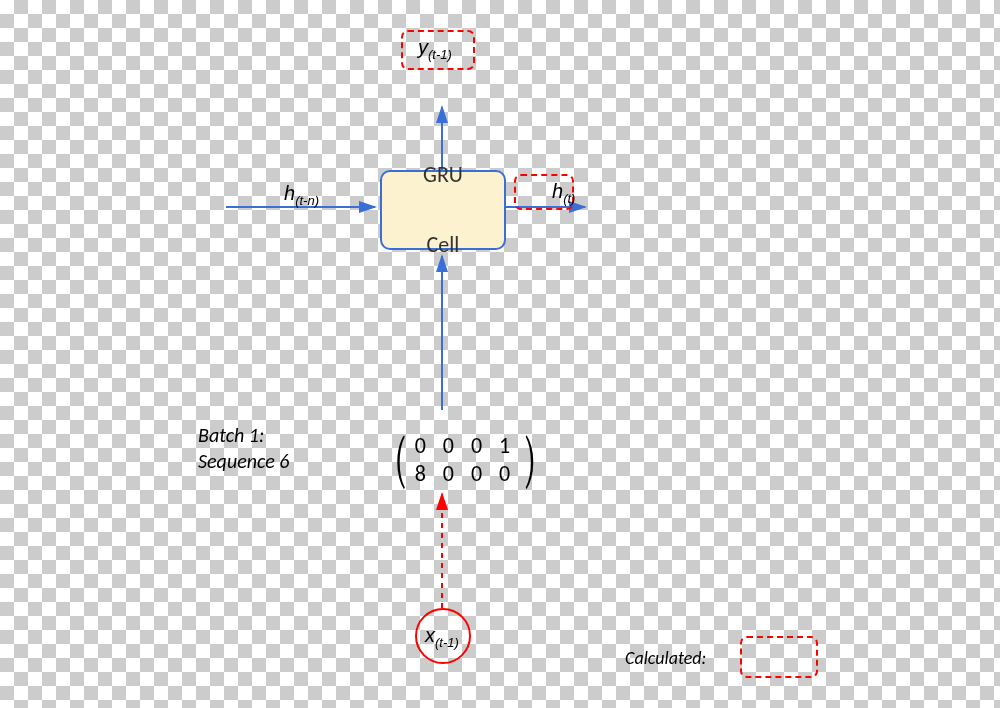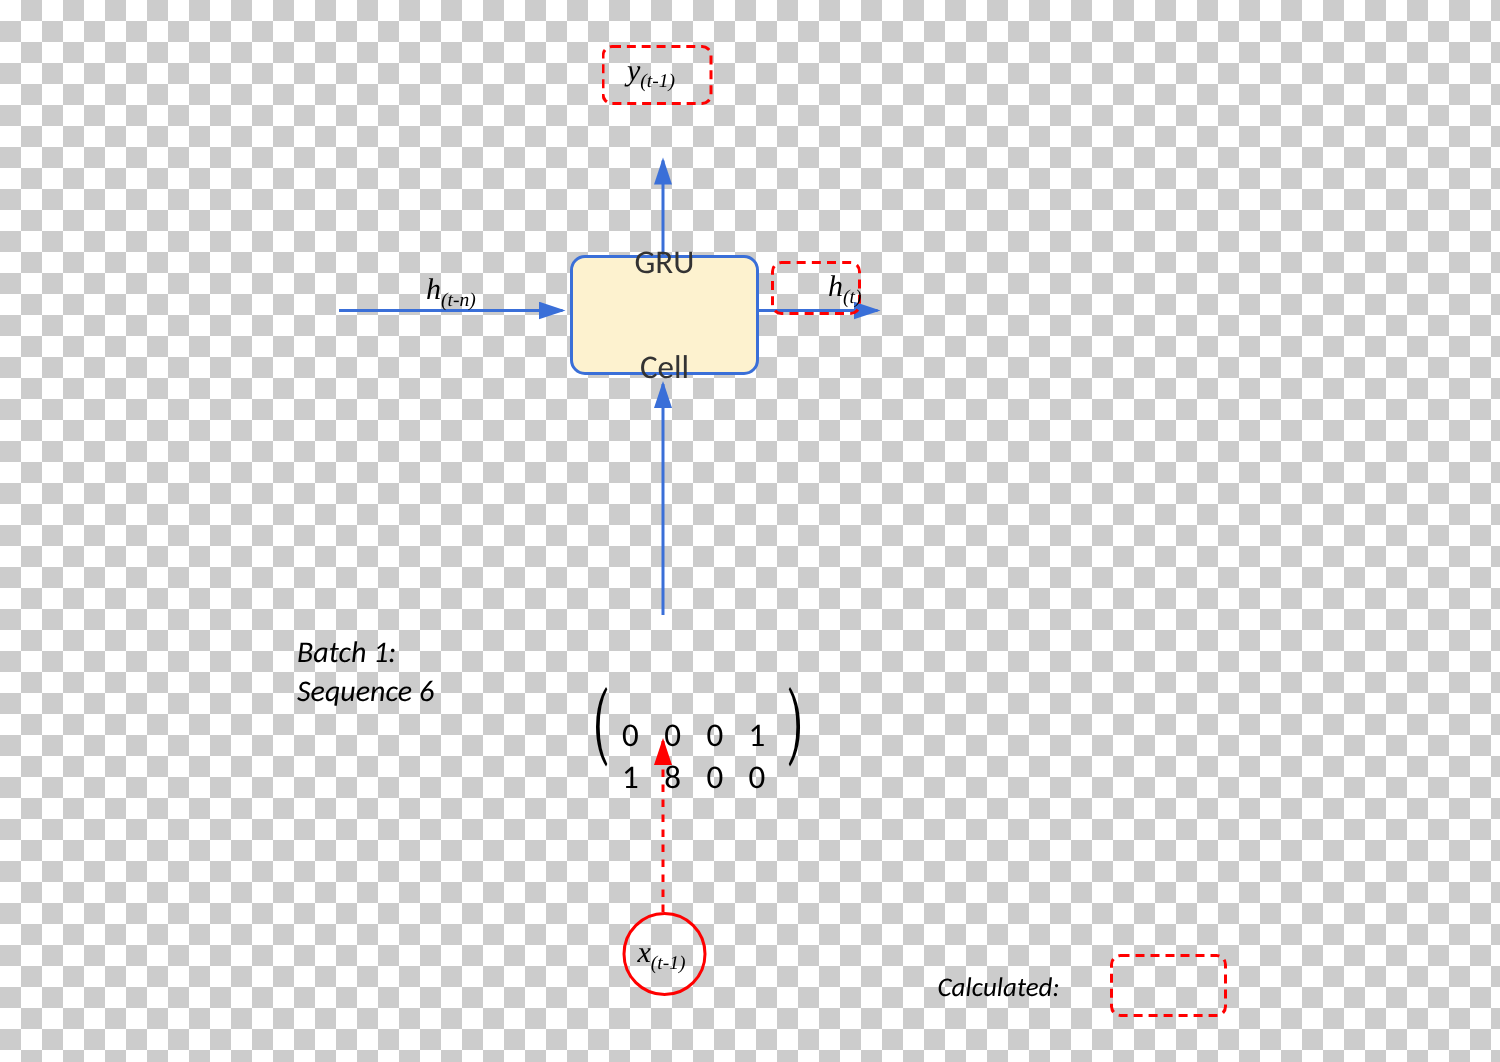--- a/index.html
+++ b/index.html
@@ -9,26 +9,26 @@
       linear-gradient(-45deg,#ccc 25%,transparent 25%),
       linear-gradient(45deg,transparent 75%,#ccc 75%),
       linear-gradient(-45deg,transparent 75%,#ccc 75%);
     background-size:28px 28px;
     background-position:0 0,0 14px,14px -14px,-14px 0;
     background-color:#fff;
   }
   .dashed-red{position:absolute;border:2px dashed #ff0000;border-radius:7px;box-sizing:border-box;}
   .gru-cell{position:absolute;background:#fdf2cf;border:2px solid #3a6fd8;border-radius:10px;text-align:center;color:#333;font-size:22px;line-height:1.2;display:flex;flex-direction:column;justify-content:center;align-items:center;box-sizing:border-box;gap:44px;}
   .label{position:absolute;color:#000;font-size:20px;font-style:italic;}
-  .ital{font-style:italic;font-family:Liberation Serif, serif;}
+  .ital{font-style:italic;font-family:Liberation Sans, sans-serif;}
   .sub{font-size:13px;vertical-align:sub;}
   svg.overlay{position:absolute;left:0;top:0;width:1000px;height:708px;pointer-events:none;}
   .matrix{position:absolute;display:flex;align-items:center;}
   .matrix .brk{font-size:62px;font-family:Cambria,serif;line-height:62px;transform:scaleX(0.55);}
-  .matrix .rows{display:flex;flex-direction:column;font-size:22px;line-height:1.25;letter-spacing:6px;padding:16px 2px;font-family:Calibri,Arial,sans-serif;margin-top:44px;}
+  .matrix .rows{display:flex;flex-direction:column;font-size:22px;line-height:1.25;letter-spacing:6px;padding:16px 2px;font-family:Calibri,Arial,sans-serif;}
   .circle-red{position:absolute;border:2px solid #ff0000;border-radius:50%;box-sizing:border-box;}
 </style>
 </head>
 <body>
 <div class="canvas">
 
 <svg class="overlay">
   <defs>
     <marker id="arB" markerWidth="10" markerHeight="10" refX="8" refY="3" orient="auto">
       <path d="M0,0 L9,3 L0,6 Z" fill="#3a6fd8"></path>
@@ -70,21 +70,21 @@
   <span>h</span><span class="sub">(t)</span>
 </div>
 
 <div class="label" style="left:198px;top:423px;font-size:20px;">Batch 1:</div>
 <div class="label" style="left:198px;top:449px;font-size:20px;">Sequence 6</div>
 
 <div class="matrix" style="left:389px;top:416px;">
   <span class="brk">(</span>
   <div class="rows">
     <span>0 0 0 1</span>
-    <span>1 8 0 0</span>
+    <span>8 0 0 0</span>
   </div>
   <span class="brk">)</span>
 </div>
 
 <div class="circle-red" style="left:415px;top:608px;width:56px;height:56px;"></div>
 <div class="label ital" style="left:425px;top:624px;">
   <span>x</span><span class="sub">(t-1)</span>
 </div>
 
 <div class="label" style="left:625px;top:647px;font-size:18px;">Calculated:</div>

